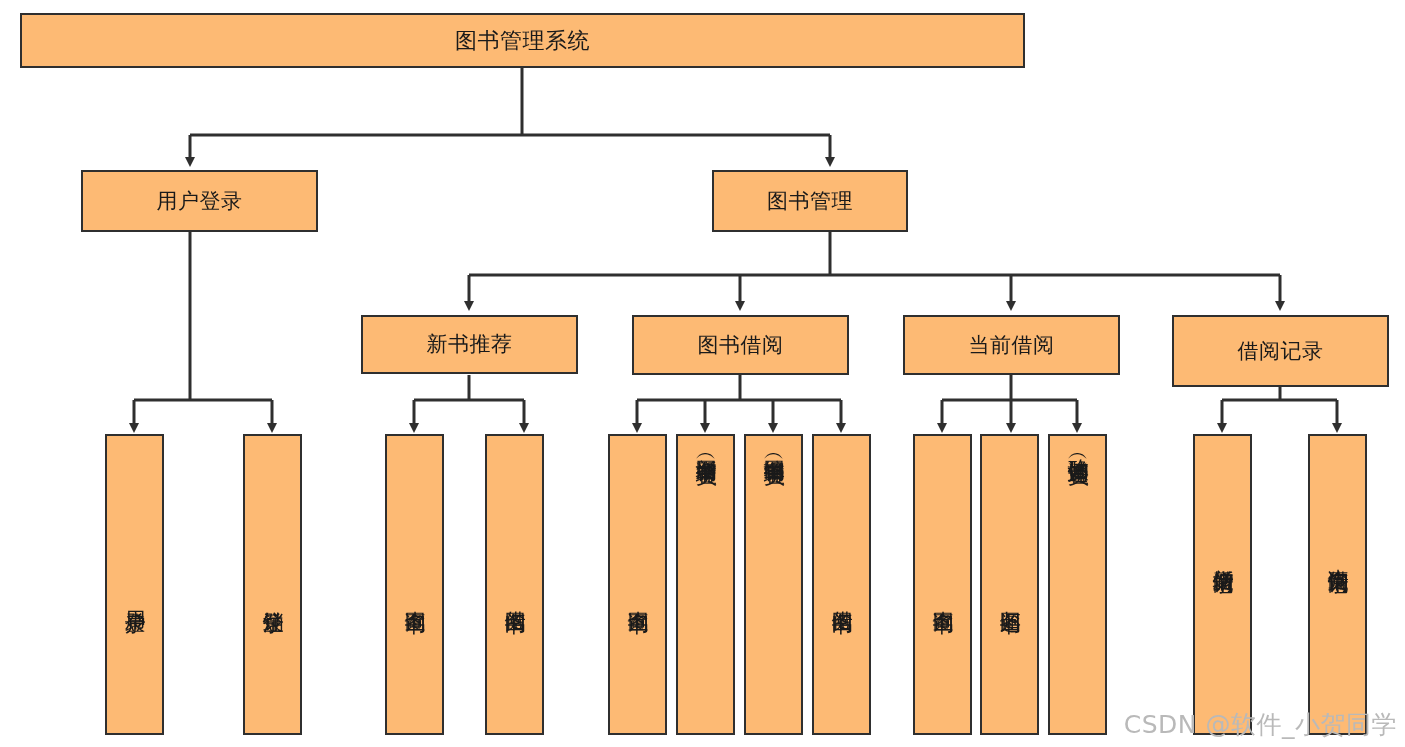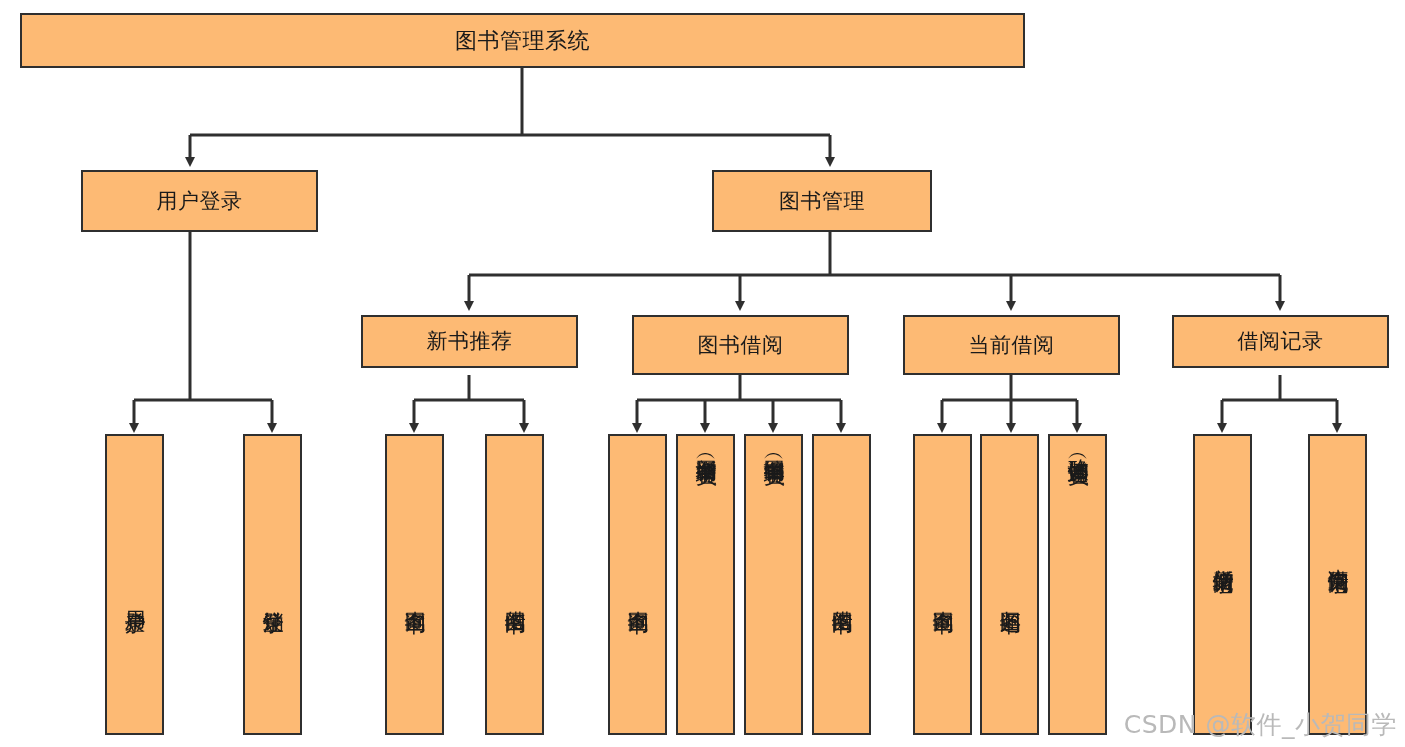--- a/index.html
+++ b/index.html
@@ -126,34 +126,34 @@
     </g>
   </svg>
 
   <div class="node root" style="left:20px; top:13px; width:1005px; height:55px;">
     <span class="node-label">图书管理系统</span>
   </div>
 
   <div class="node" style="left:81px; top:170px; width:237px; height:62px;">
     <span class="node-label">用户登录</span>
   </div>
-  <div class="node" style="left:712px; top:170px; width:220px; height:62px;">
+  <div class="node" style="left:712px; top:170px; width:196px; height:62px;">
     <span class="node-label">图书管理</span>
   </div>
 
-  <div class="node" style="left:361px; top:315px; width:217px; height:53px;align-items:center;">
+  <div class="node" style="left:361px; top:315px; width:217px; height:59px;align-items:center;">
     <span class="node-label">新书推荐</span>
   </div>
   <div class="node" style="left:632px; top:315px; width:217px; height:60px;">
     <span class="node-label">图书借阅</span>
   </div>
   <div class="node" style="left:903px; top:315px; width:217px; height:60px;">
     <span class="node-label">当前借阅</span>
   </div>
-  <div class="node" style="left:1172px; top:315px; width:217px; height:53px;">
+  <div class="node" style="left:1172px; top:315px; width:217px; height:72px;">
     <span class="node-label">借阅记录</span>
   </div>
 
   <div class="node leaf midlow" style="left:105px; top:434px; width:59px; height:301px;">
     <span class="node-label">用户登录</span>
   </div>
   <div class="node leaf midlow" style="left:243px; top:434px; width:59px; height:301px;">
     <span class="node-label">注销登录</span>
   </div>
 

